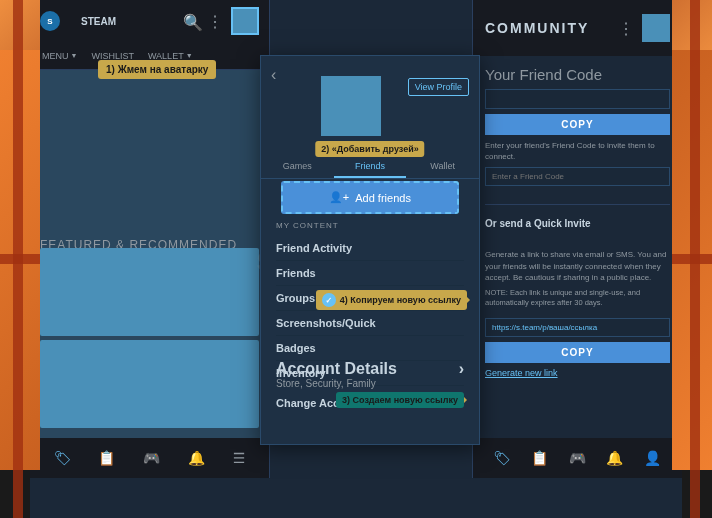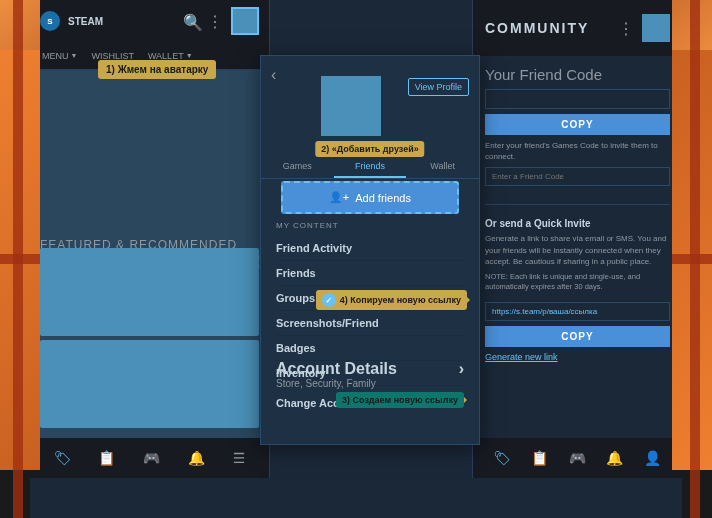--- a/index.html
+++ b/index.html
@@ -44,20 +44,21 @@
       padding: 0 10px;
       gap: 8px;
     }
     .steam-logo {
       color: #c6d4df;
       font-size: 10px;
       font-weight: bold;
       display: flex;
       align-items: center;
       gap: 4px;
+      margin-left: 13px;
     }
     .steam-logo-circle {
       width: 20px;
       height: 20px;
       background: #1b6fa8;
       border-radius: 50%;
       display: flex;
       align-items: center;
       justify-content: center;
       color: white;
@@ -407,21 +408,21 @@
     }
 
     
     .quick-invite-section {
       padding: 5px 12px;
     }
     .quick-invite-title {
       color: #c6d4df;
       font-size: 10px;
       font-weight: bold;
-      margin-bottom: 4px;
+      margin-bottom: 20px;
     }
     .quick-invite-desc {
       color: #8f98a0;
       font-size: 8px;
       line-height: 1.4;
       margin-bottom: 5px;
     }
 
     .tooltip-4 {
       position: absolute;
@@ -699,21 +700,21 @@
       <span>👤+</span>
       <span>Add friends</span>
     </button>
 
     <div class="my-content-label">MY CONTENT</div>
 
     <div class="content-list">
       <div class="content-item">Friend Activity</div>
       <div class="content-item">Friends</div>
       <div class="content-item">Groups</div>
-      <div class="content-item">Screenshots/Friend</div>
+      <div class="content-item">Screenshots/Quick</div>
       <div class="content-item">Badges</div>
       <div class="content-item">Inventory</div>
     </div>
 
     <div class="account-details">
       <div class="account-main">
         <span>Account Details</span>
         <span>›</span>
       </div>
       <div class="account-sub">Store, Security, Family</div>
@@ -727,21 +728,21 @@
     <div class="community-header">
       <span class="community-title">COMMUNITY</span>
       <span class="community-dots">⋮</span>
       <div class="community-avatar"></div>
     </div>
 
     <div class="friend-code-section">
       <div class="section-label">Your Friend Code</div>
       <input class="code-input" type="text" value="" style="">
       <button class="copy-btn">COPY</button>
-      <div class="section-desc">Enter your friend's Games Code to invite them to connect.</div>
+      <div class="section-desc">Enter your friend's Friend Code to invite them to connect.</div>
       <input class="enter-code-input" type="text" placeholder="Enter a Friend Code" style="">
     </div>
 
     <div class="divider"></div>
 
     <div class="quick-invite-section">
       <div class="quick-invite-title">Or send a Quick Invite</div>
       <div class="quick-invite-desc">Generate a link to share via email or SMS. You and your friends will be instantly connected when they accept. Be cautious if sharing in a public place.</div>
       <div class="invite-note">NOTE: Each link is unique and single-use, and automatically expires after 30 days.</div>
       <input class="invite-link" type="text" value="https://s.team/p/ваша/ссылка" style="">

